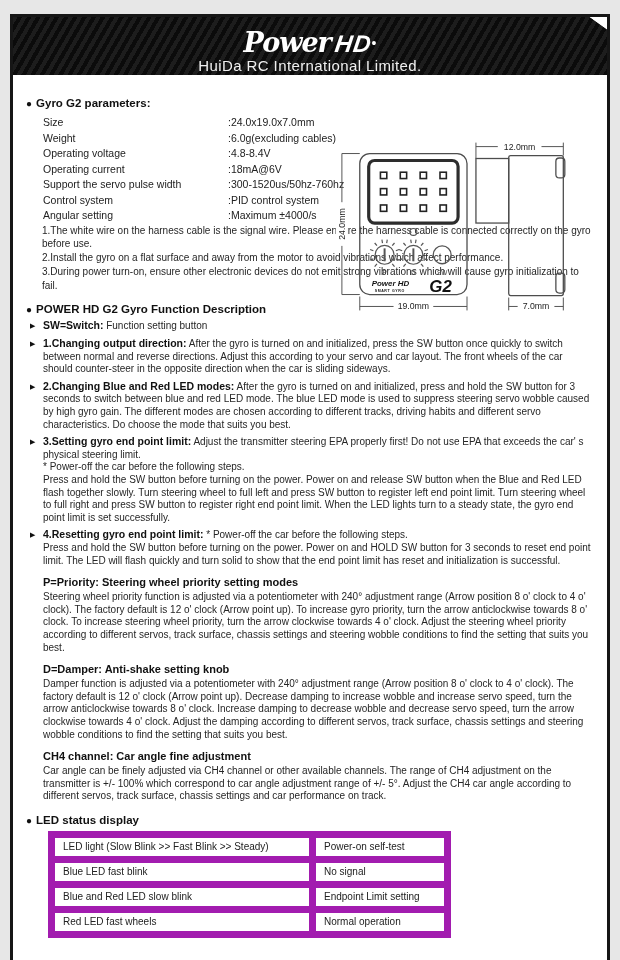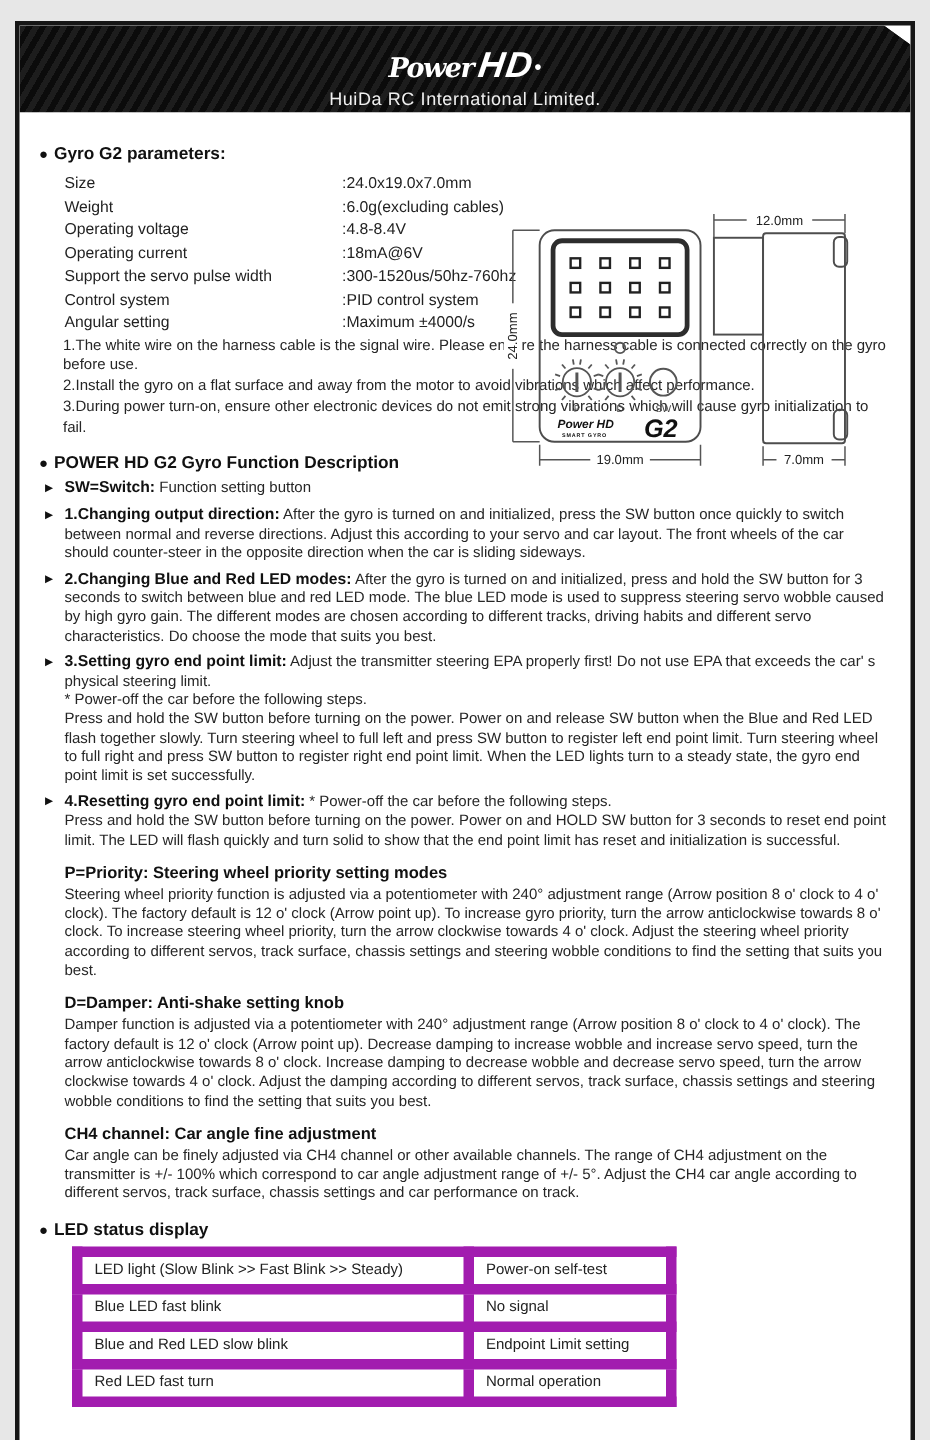--- a/index.html
+++ b/index.html
@@ -8,25 +8,25 @@
     background:#fff;border:3px solid #161616;border-bottom:none;}
   
   .banner{height:55px;background:#121212;
     background-image:repeating-linear-gradient(120deg,#1d1d1d 0 4px,#0b0b0b 4px 8px),
       repeating-linear-gradient(60deg,rgba(60,60,60,.25) 0 5px,rgba(0,0,0,.3) 5px 10px);
     clip-path:polygon(0 0,97% 0,100% 22%,100% 100%,0 100%,0 0);
     display:flex;flex-direction:column;align-items:center;justify-content:flex-end;
     padding-bottom:3px;}
   .logo-row{line-height:26px;}
   .logo-power{font-family:"DejaVu Serif",serif;font-style:italic;font-weight:bold;
-    font-size:18px;color:#fff;letter-spacing:-1px;}
+    font-size:27px;color:#fff;letter-spacing:-1px;}
   .logo-hd{font-style:italic;font-weight:900;font-size:24px;color:#fff;
     letter-spacing:1px;margin-left:4px;display:inline-block;transform:skewX(-8deg);}
   .logo-dot{color:#fff;font-size:14px;vertical-align:top;}
-  .company{font-size:12px;color:#f0f0f0;letter-spacing:.4px;line-height:12px;}
+  .company{font-size:15px;color:#f0f0f0;letter-spacing:.4px;line-height:12px;}
   
   .content{position:relative;padding:8px 13px 0 13px;}
   .sec-head{font-size:11.5px;font-weight:bold;color:#111;margin:13px 0 4px 0;}
   .sec-head .bullet{font-size:10px;margin-right:4px;}
   
   .params{width:300px;}
   .params .sec-head{margin-top:14px;margin-bottom:6px;}
   .spec-row{display:flex;font-size:10.5px;line-height:15.5px;margin-left:17px;}
   .spec-label{width:185px;flex-shrink:0;}
   .spec-value{white-space:nowrap;}
@@ -265,21 +265,21 @@
         </tr>
         <tr>
           <td class="c1">Blue LED fast blink</td>
           <td class="c2">No signal</td>
         </tr>
         <tr>
           <td class="c1">Blue and Red LED slow blink</td>
           <td class="c2">Endpoint Limit setting</td>
         </tr>
         <tr>
-          <td class="c1">Red LED fast turn</td>
+          <td class="c1">Red LED fast wheels</td>
           <td class="c2">Normal operation</td>
         </tr>
       </tbody>
         </table>
     </div>
 
   </div>
 </div>
 
 </body></html>

